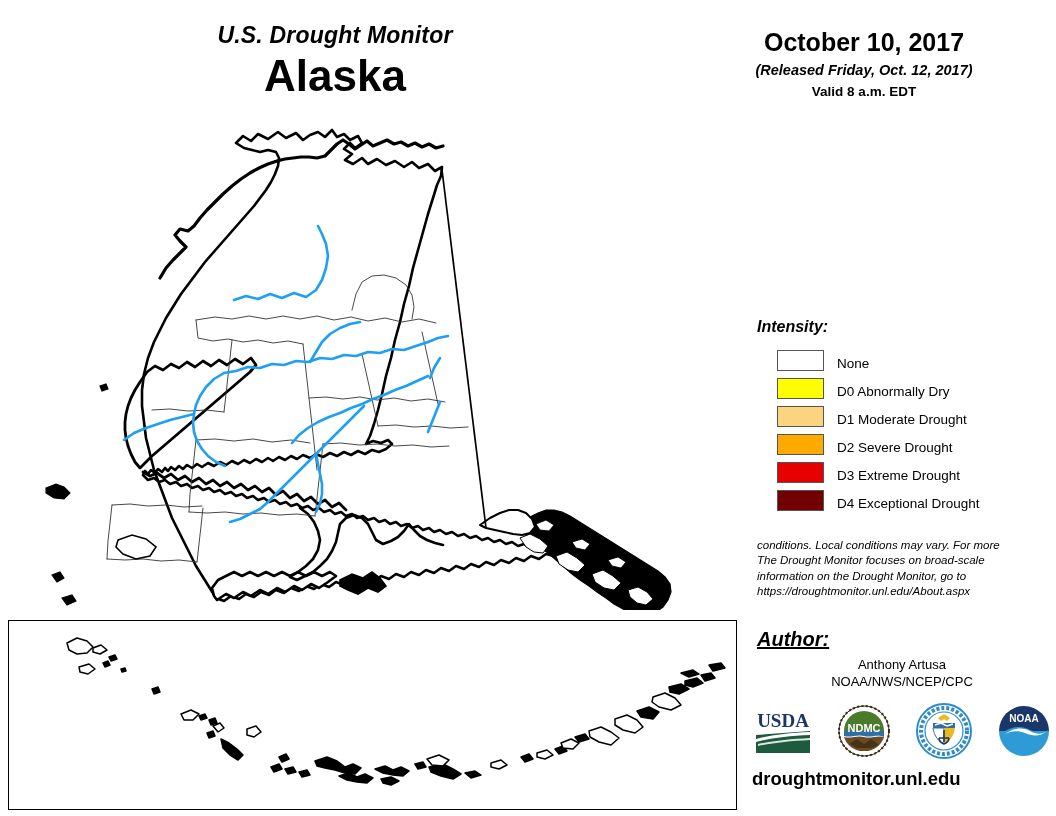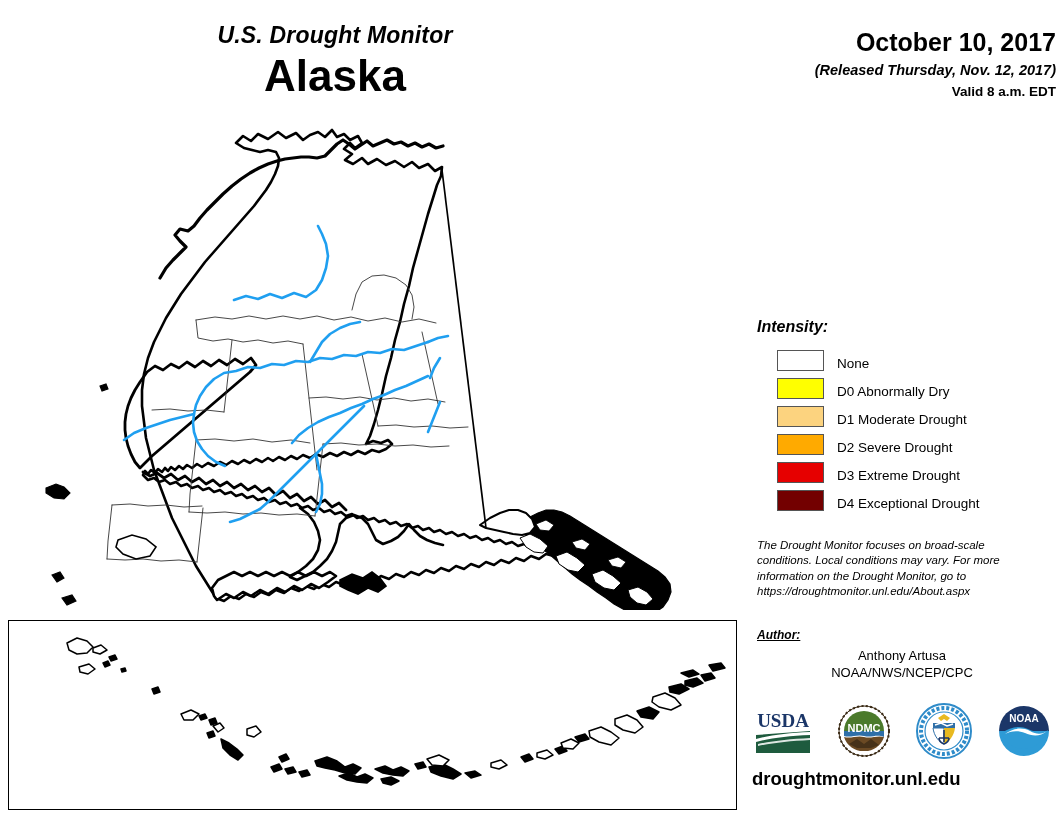--- a/index.html
+++ b/index.html
@@ -35,21 +35,21 @@
     font-weight: bold;
     line-height: 1.15;
     margin-top: 2px;
   }
 
   #header-right {
     position: absolute;
     left: 672px;
     top: 28px;
     width: 384px;
-    text-align: right;
+    text-align: center;
   }
   #date-main {
     font-size: 25px;
     font-weight: bold;
   }
   #date-released {
     font-size: 14.5px;
     font-weight: bold;
     font-style: italic;
     margin-top: 5px;
@@ -126,21 +126,21 @@
   }
 
   
   #author-block {
     position: absolute;
     left: 757px;
     top: 628px;
     width: 290px;
   }
   #author-title {
-    font-size: 12px;
+    font-size: 20px;
     font-style: italic;
     font-weight: bold;
     text-decoration: underline;
   }
   #author-lines {
     text-align: center;
     margin-top: 6px;
     font-size: 13px;
     line-height: 1.3;
   }
@@ -170,21 +170,21 @@
 </head>
 <body>
 
 <div id="header-left">
   <div id="title-main">U.S. Drought Monitor</div>
   <div id="title-state">Alaska</div>
 </div>
 
 <div id="header-right">
   <div id="date-main">October 10, 2017</div>
-  <div id="date-released">(Released Thursday, Nov. 12, 2017)</div>
+  <div id="date-released">(Released Friday, Oct. 12, 2017)</div>
   <div id="date-valid">Valid 8 a.m. EDT</div>
 </div>
 
 <div id="map-main">
   <svg width="740" height="500" viewBox="0 0 740 500" xmlns="http://www.w3.org/2000/svg">
     <g>
 
       <path fill="#FFFFFF" stroke="#000000" stroke-width="2.6" stroke-linejoin="round" stroke-linecap="round" d="M 236,33 L 243,26 L 251,31 L 258,24 L 268,29 L 278,22 L 286,28 L 296,23
            L 303,30 L 310,25 L 318,22 L 325,27 L 332,20 L 337,27 L 344,24 L 350,30
            L 358,26 L 362,33 L 355,38 L 350,33 L 344,39 L 352,44 L 345,50 L 353,54
@@ -481,22 +481,22 @@
     <div class="legend-label">D3 Extreme Drought</div>
   </div>
 
   <div class="legend-row">
     <div class="legend-swatch" style="background:#730000;"></div>
     <div class="legend-label">D4 Exceptional Drought</div>
   </div>
 </div>
 
 <div id="disclaimer">
+  <div>conditions. Local conditions may vary. For more</div>
   <div>The Drought Monitor focuses on broad-scale</div>
-  <div>conditions. Local conditions may vary. For more</div>
   <div>information on the Drought Monitor, go to</div>
   <div>https://droughtmonitor.unl.edu/About.aspx</div>
 </div>
 
 <div id="author-block">
   <div id="author-title">Author:</div>
   <div id="author-lines">
     <div>Anthony Artusa</div>
     <div>NOAA/NWS/NCEP/CPC</div>
   </div>

